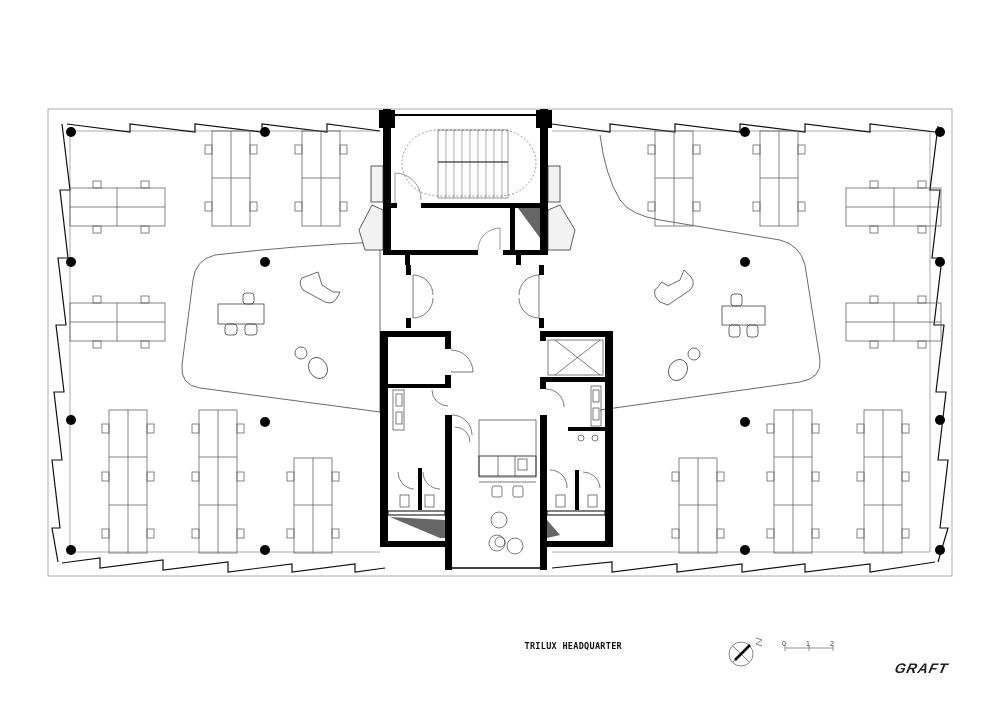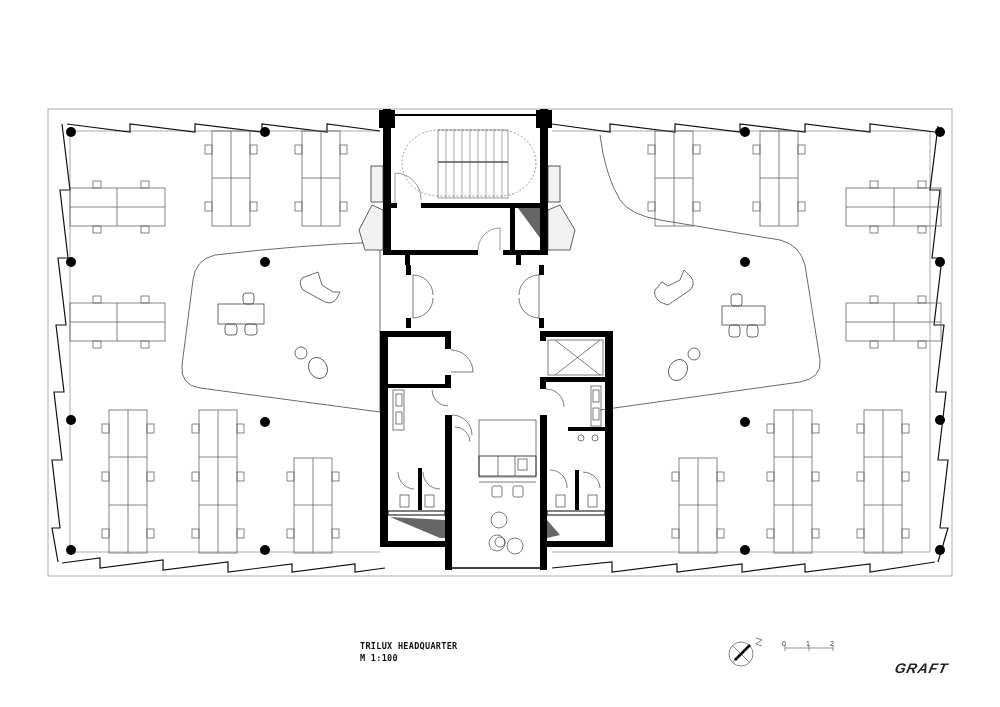--- a/index.html
+++ b/index.html
@@ -1,18 +1,18 @@
 <!DOCTYPE html>
 <html><head>
 <meta charset="utf-8">
 <style>
   html, body { margin: 0; padding: 0; background: #ffffff; }
   body { width: 1000px; height: 707px; position: relative; overflow: hidden; font-family: "DejaVu Sans Mono", monospace; }
   #plan { position: absolute; left: 0; top: 0; }
-  .title-block { position: absolute; left: 360px; top: 640px; width: 250px; text-align: left; font-family: "DejaVu Sans Mono", monospace; font-weight: bold; font-size: 8.5px; line-height: 12px; color: #111; letter-spacing: 0.3px; }
+  .title-block { position: absolute; left: 372px; top: 640px; width: 250px; text-align: right; font-family: "DejaVu Sans Mono", monospace; font-weight: bold; font-size: 8.5px; line-height: 12px; color: #111; letter-spacing: 0.3px; }
   .scale-labels { position: absolute; top: 640px; font-family: "Liberation Sans", sans-serif; font-size: 7px; color: #333; }
   .logo { position: absolute; left: 895px; top: 660px; font-family: "Liberation Sans", sans-serif; font-weight: bold; font-style: italic; font-size: 14px; letter-spacing: 1px; color: #222; transform: skewX(-12deg); }
 </style>
 </head>
 <body>
 
 <svg id="plan" width="1000" height="707" viewBox="0 0 1000 707" xmlns="http://www.w3.org/2000/svg">
   <g fill="none" stroke="#222" stroke-width="1">
 
     <rect x="48" y="109" width="904" height="467" stroke="#999" stroke-width="0.8"></rect>
@@ -340,20 +340,19 @@
   <g fill="none" stroke="#666" stroke-width="0.7">
     <line x1="785" y1="648" x2="833" y2="648"></line>
     <line x1="785" y1="645" x2="785" y2="651"></line>
     <line x1="809" y1="645" x2="809" y2="651"></line>
     <line x1="833" y1="645" x2="833" y2="651"></line>
   </g>
 </svg>
 
 <div class="title-block">
   <div>TRILUX HEADQUARTER</div>
-  <div>M 1:100</div>
 </div>
 
 <div class="scale-labels" style="left:782px;">0</div>
 <div class="scale-labels" style="left:806px;">1</div>
 <div class="scale-labels" style="left:830px;">2</div>
 
 <div class="logo">GRAFT</div>
 
 </body></html>

